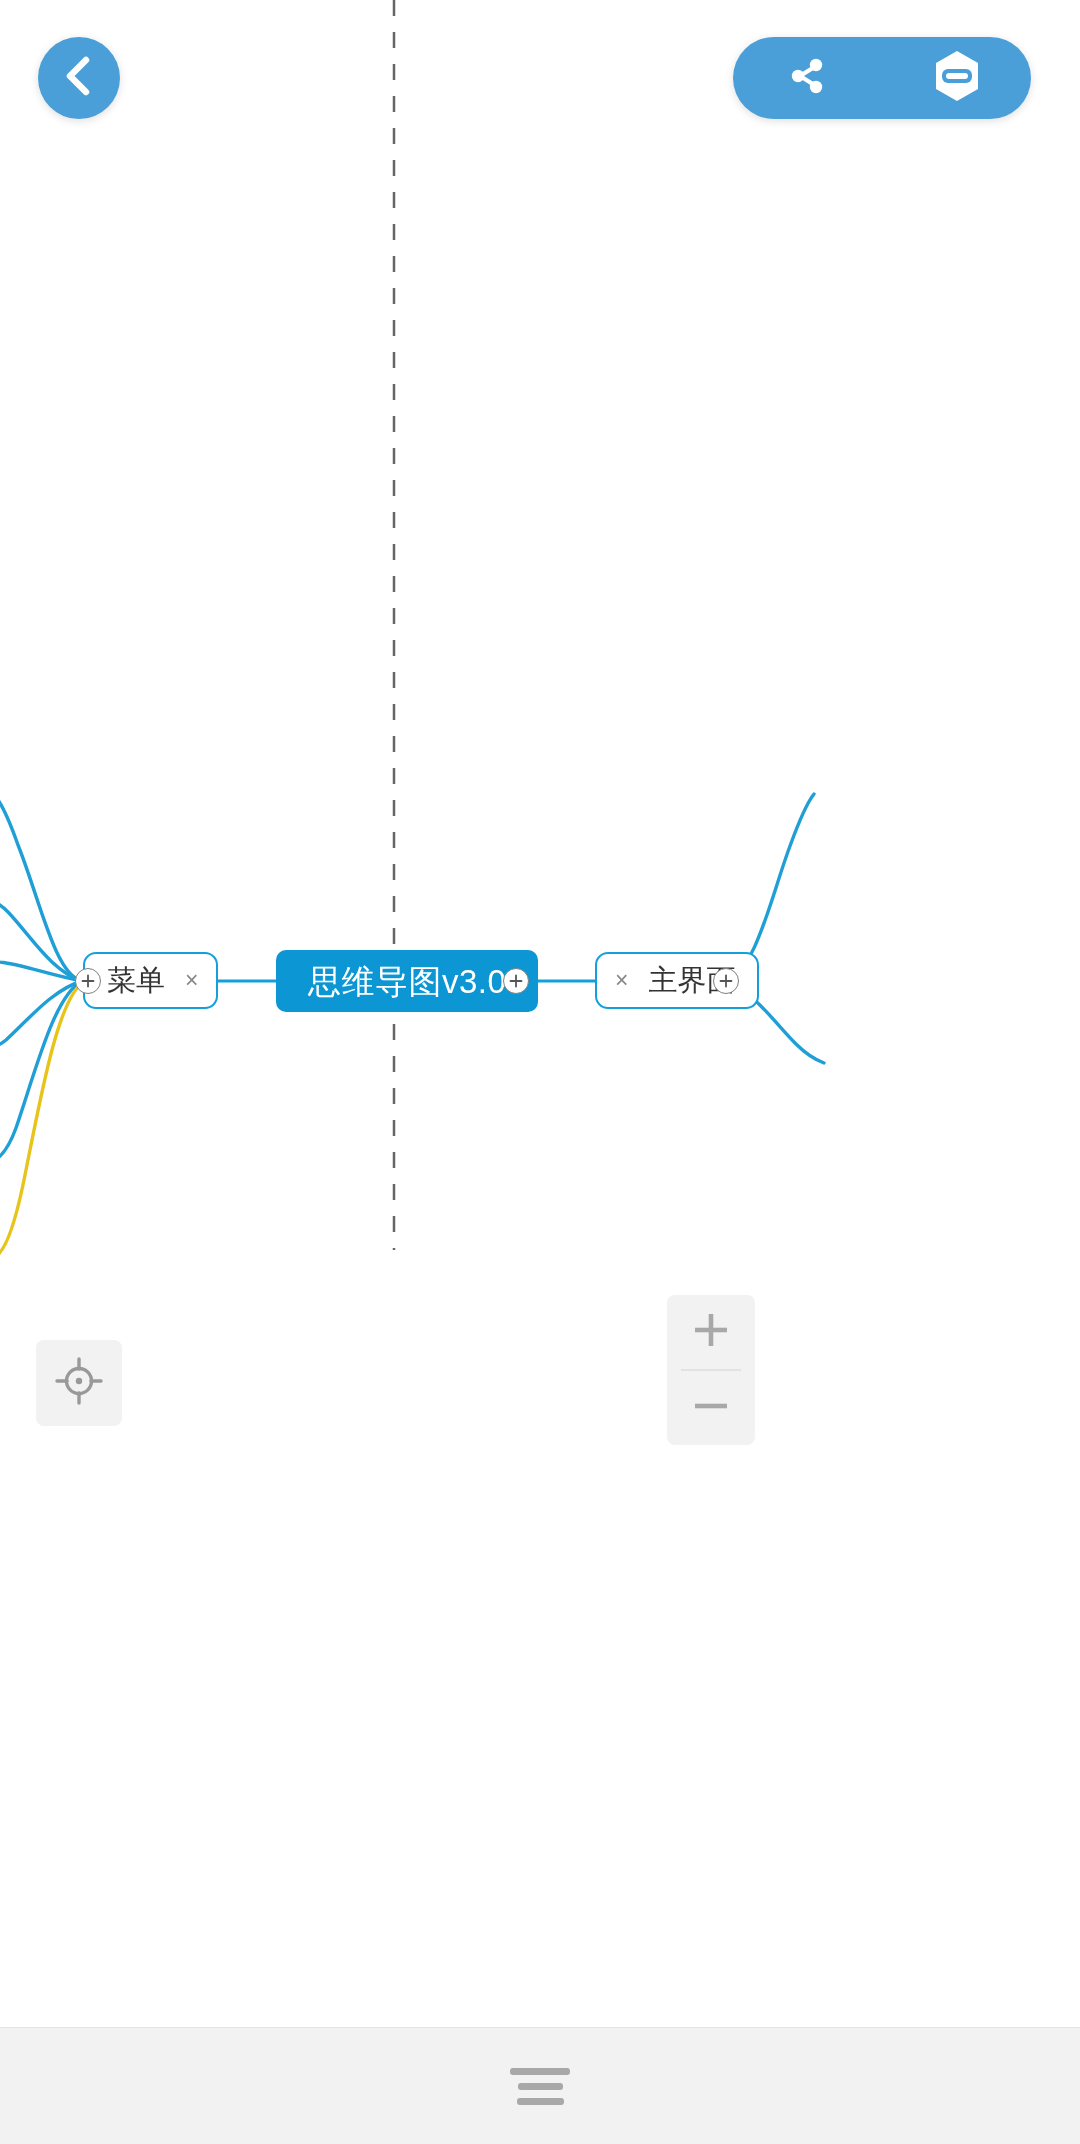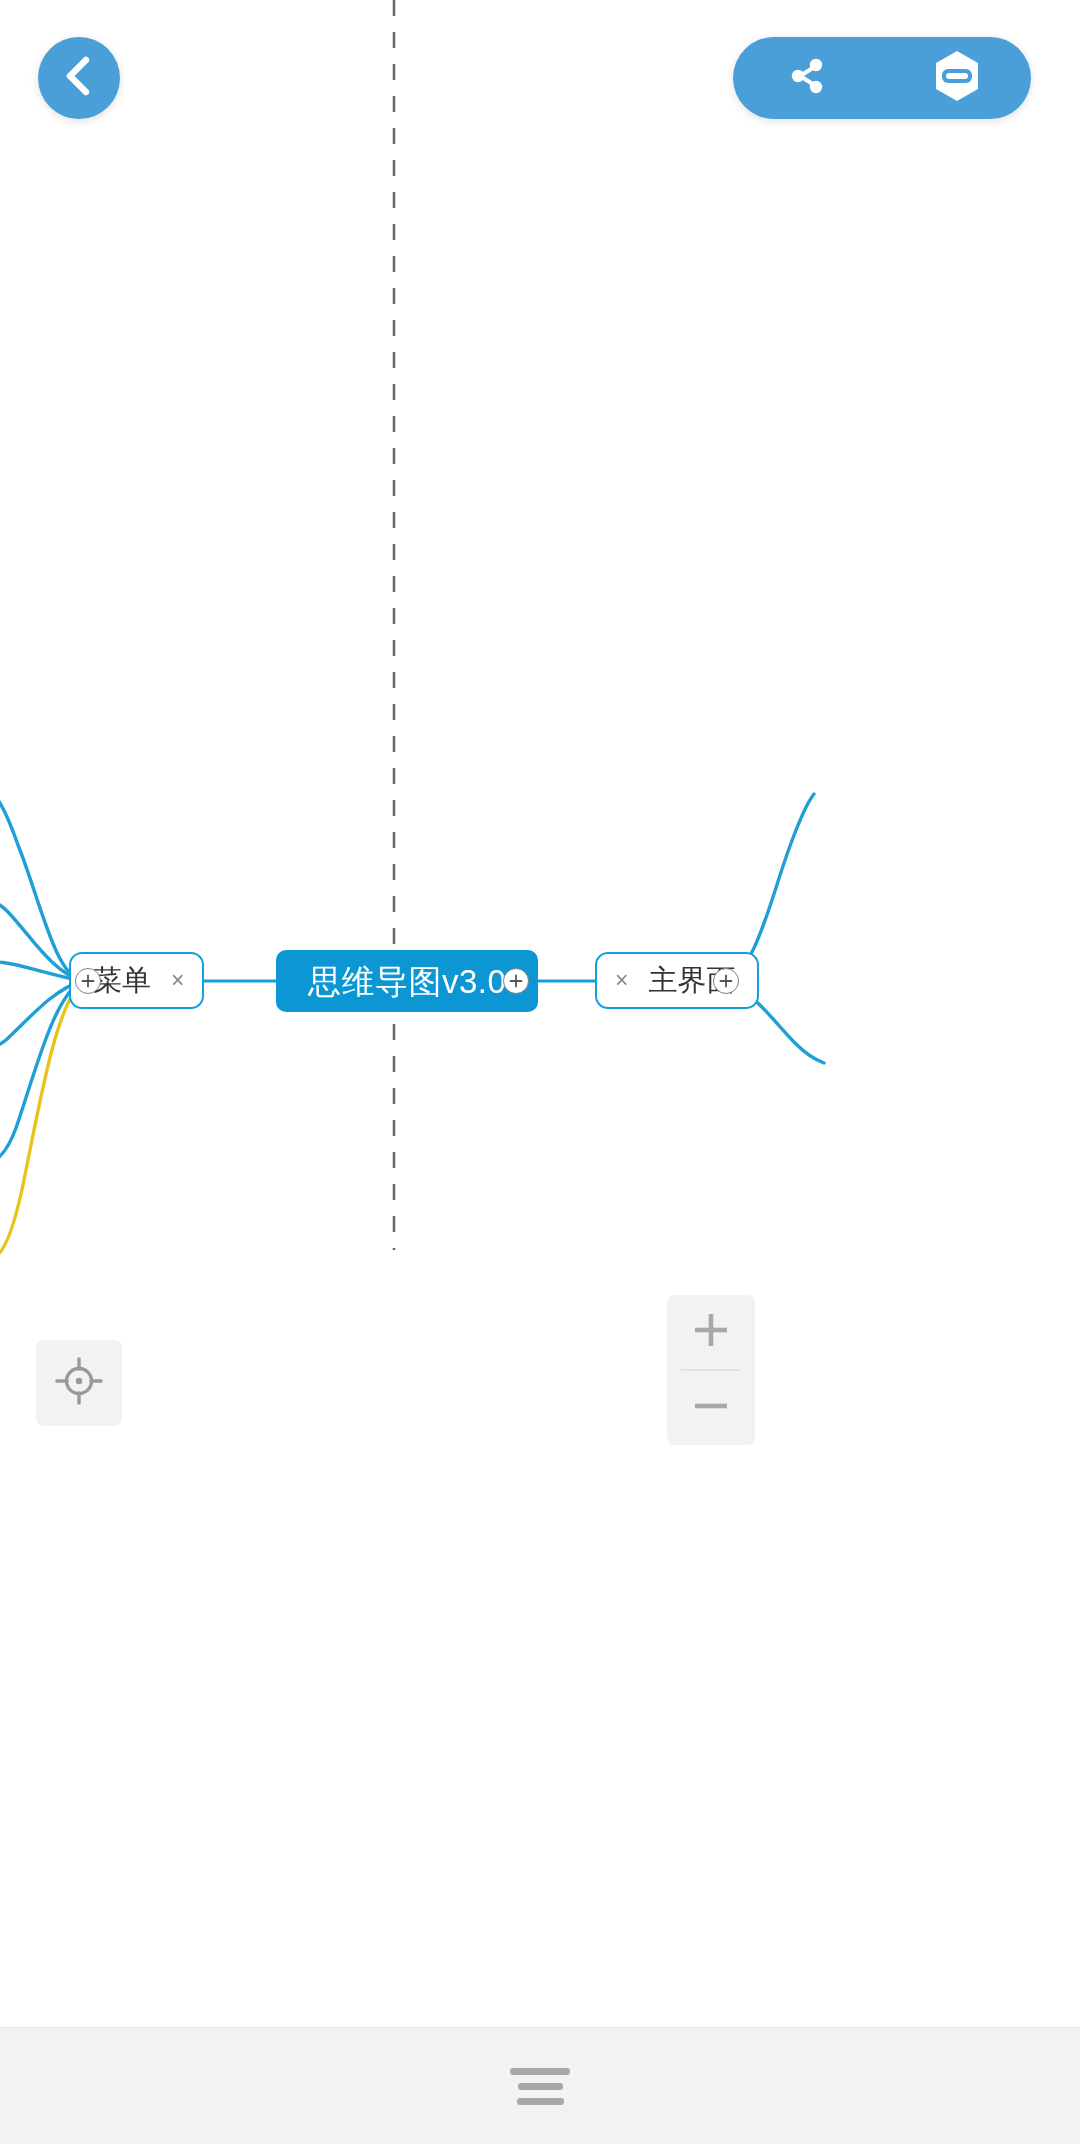--- a/index.html
+++ b/index.html
@@ -76,21 +76,21 @@
     line-height:1;
     letter-spacing:0.5px;
   }
   .node-branch{
     background:#ffffff;
     border:2.5px solid #139fd9;
     border-radius:13px;
     height:57px;
   }
   .node-left{
-    left:69px; top:952px;
+    left:83px; top:952px;
     padding:0 12px 0 22px;
   }
   .node-right{
     left:595px; top:952px;
     padding:0 22px 0 12px;
   }
   .node-branch .node-text{
     color:#333333;
     font-size:29px;
     line-height:1;

